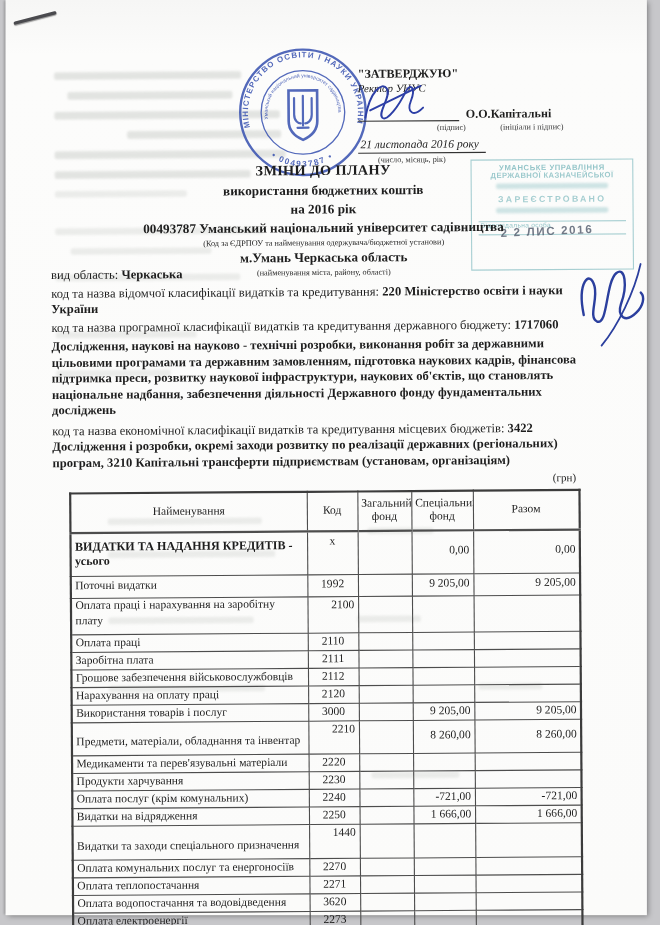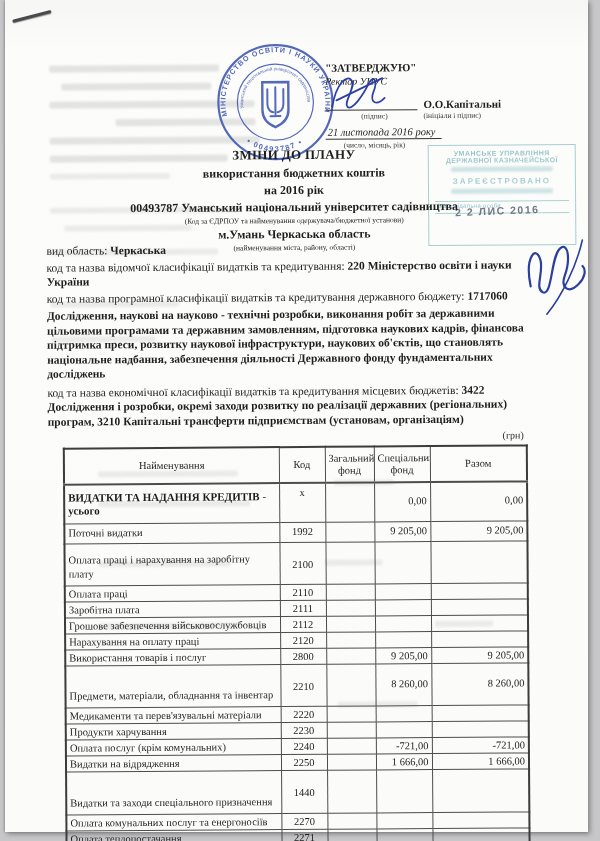--- a/index.html
+++ b/index.html
@@ -23,22 +23,22 @@
   
   .seal{position:absolute;left:210px;top:40px;width:124px;height:124px;z-index:2;opacity:.88;}
   
   .approval{position:absolute;left:322px;top:62px;width:240px;z-index:3;font-size:10.5px;}
   .approval .head{font-weight:bold;font-size:11px;}
   .approval .pos{font-style:italic;font-size:10px;margin-top:2px;}
   .sigrow{display:flex;align-items:flex-end;margin-top:12px;}
   .sigline{width:92px;border-bottom:1px solid #333;height:10px;}
   .appr-name{font-weight:bold;font-size:11px;margin-left:6px;}
   .caps{display:flex;font-size:7.5px;color:#333;margin-top:1px;}
-  .caps .c1{width:98px;text-align:center;}
-  .caps .c2{width:120px;}
+  .caps .c1{width:98px;text-align:right;}
+  .caps .c2{width:120px;text-align:center;}
   .adate{font-style:italic;font-size:10.5px;border-bottom:1px solid #333;display:inline-block;margin-top:6px;padding:0 6px 1px 2px;}
   .adate-cap{font-size:7.5px;color:#333;margin-left:18px;margin-top:1px;}
   .appr-sig{position:absolute;left:-2px;top:8px;z-index:4;}
   
   .regstamp{
     position:absolute;left:424px;top:146px;width:146px;height:99px;z-index:2;
     border:1.5px solid rgba(96,170,176,.55);
     font-family:"Liberation Sans","DejaVu Sans",sans-serif;
     color:#5fa9af;text-align:center;
   }
@@ -80,21 +80,21 @@
   td.name{text-align:left;padding-left:4px;}
   td.code{text-align:center;}
   td.num{text-align:right;padding-right:10px;}
   td.tot{text-align:right;padding-right:48px;}
   tr.small td{height:15px;line-height:13px;}
   tr.h36 td{height:36px;}
   tr.h19 td{height:19px;}
   tr.h26 td{height:26px;}
   tr.h27 td{height:27px;}
   tr.boldrow td.name{font-weight:bold;font-size:11px;line-height:13px;}
-  tr.split td.code{vertical-align:top;padding-top:15px;}
+  tr.split td.code{vertical-align:top;padding-top:1px;text-align:right;}
   tr.split td.name{vertical-align:bottom;padding-bottom:3px;}
 </style>
 </head>
 <body>
 
 <div class="page">
   <div class="content">
 
     <div>
       <div class="ghost" style="left:46px;top:64px;width:170px"></div>
@@ -266,21 +266,21 @@
         </tr>
         <tr class="small">
           <td class="name">Нарахування на оплату праці</td>
           <td class="code">2120</td>
           <td class="num"></td>
           <td class="num"></td>
           <td class="tot"></td>
         </tr>
         <tr class="small">
           <td class="name">Використання товарів і послуг</td>
-          <td class="code">2800</td>
+          <td class="code">3000</td>
           <td class="num"></td>
           <td class="num">9 205,00</td>
           <td class="tot">9 205,00</td>
         </tr>
         <tr class="h26 split">
           <td class="name">Предмети, матеріали, обладнання та інвентар</td>
           <td class="code">2210</td>
           <td class="num"></td>
           <td class="num" style="vertical-align:middle">8 260,00</td>
           <td class="tot" style="vertical-align:middle">8 260,00</td>

